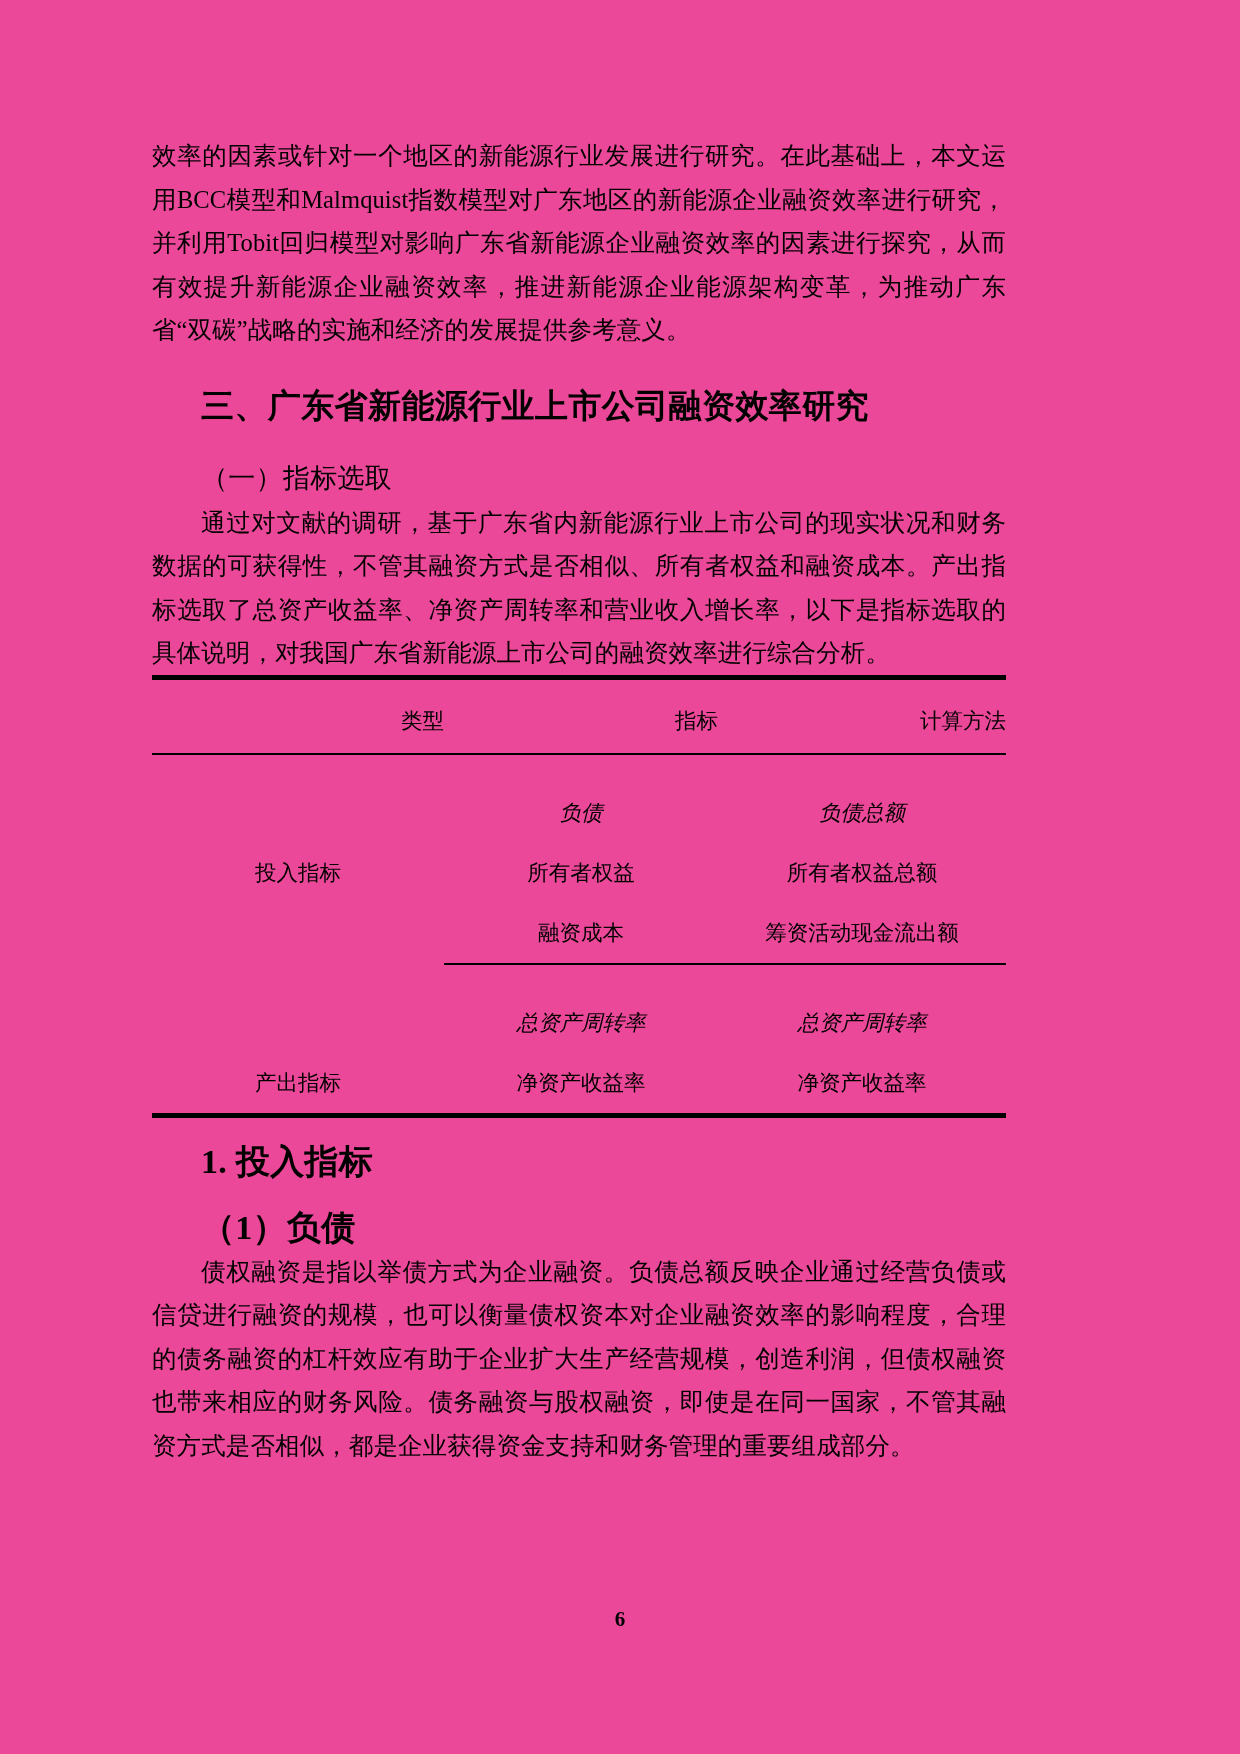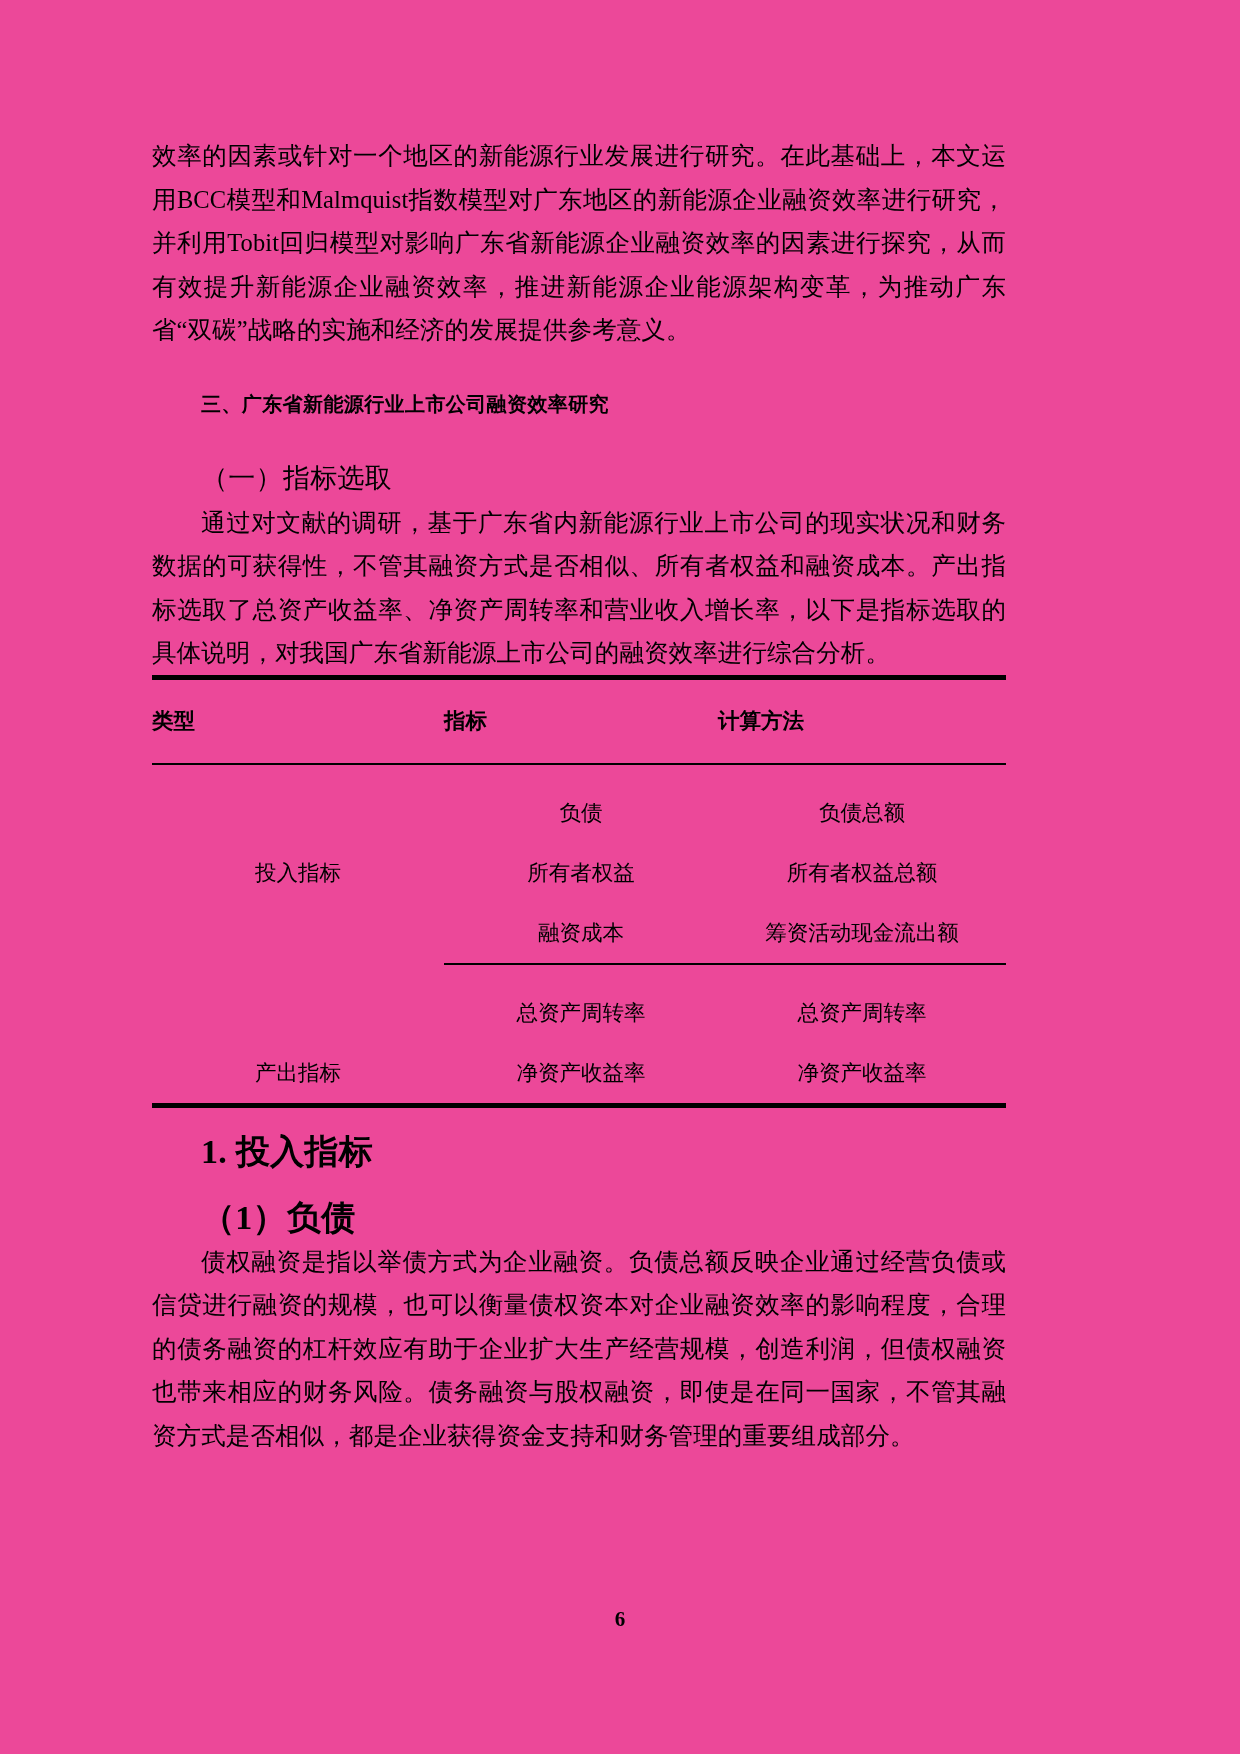--- a/index.html
+++ b/index.html
@@ -30,26 +30,25 @@
     line-height: 43.5px;
     text-align: justify;
     text-justify: inter-ideograph;
     letter-spacing: 0.1px;
   }
   p.body-text.indent {
     text-indent: 49px;
   }
   h2.section-heading {
     margin: 31px 0 0 0;
-    font-size: 20px;
+    font-size: 33px;
     line-height: 46px;
     font-weight: bold;
     text-indent: 49px;
     letter-spacing: 0.4px;
-    font-family: Liberation Mono, monospace;
   }
   h3.sub-heading {
     margin: 26px 0 0 0;
     font-size: 27px;
     line-height: 46px;
     font-weight: normal;
     text-indent: 49px;
     letter-spacing: 0.3px;
   }
   h4.minor-heading {
@@ -80,34 +79,34 @@
   table.indicator-table col.c3 { width: 288px; }
 
   table.indicator-table tr.top-rule td {
     border-top: 5px solid #000;
     height: 0;
     padding: 0;
     font-size: 0;
     line-height: 0;
   }
   table.indicator-table th {
-    font-weight: bold;
-    text-align: left;
-    padding: 26px 0 28px 0;
+    font-weight: normal;
+    text-align: right;
+    padding: 26px 0 18px 0;
     border-bottom: 2.5px solid #000;
     vertical-align: bottom;
   }
   table.indicator-table td.cell {
     text-align: center;
     padding: 0;
     height: 60px;
     vertical-align: middle;
     border: none;
   }
-  table.indicator-table td.cell.spacer-top { padding-top: 18px; }
+  table.indicator-table td.cell.spacer-top { padding-top: 28px; font-style: italic; }
   table.indicator-table tr.mid-rule td.ruled {
     border-bottom: 2.5px solid #000;
   }
   table.indicator-table tr.bottom-rule td {
     border-top: 5px solid #000;
     height: 0;
     padding: 0;
     font-size: 0;
     line-height: 0;
   }

